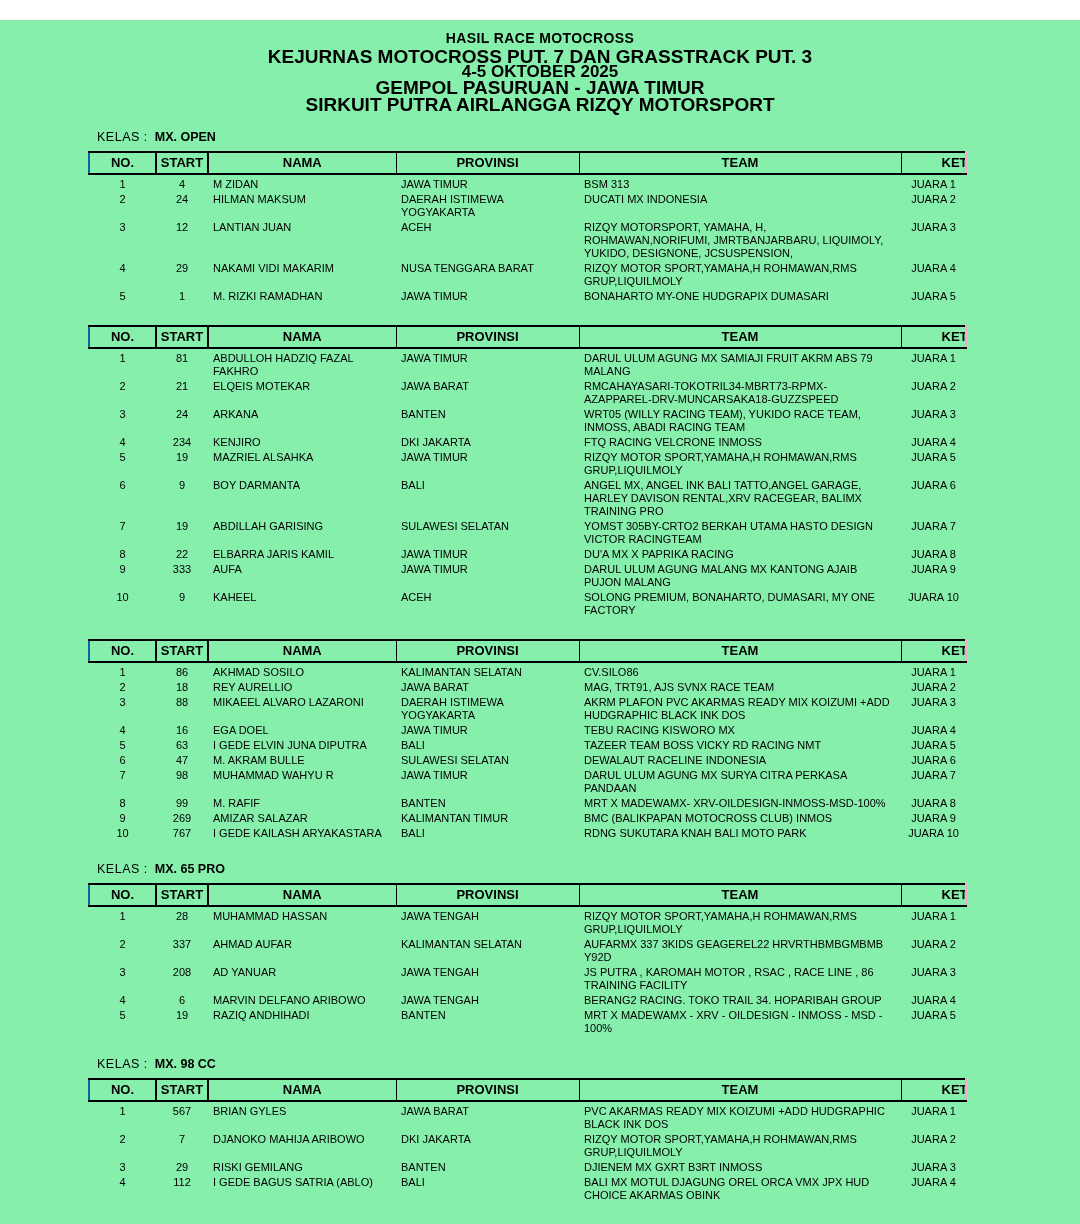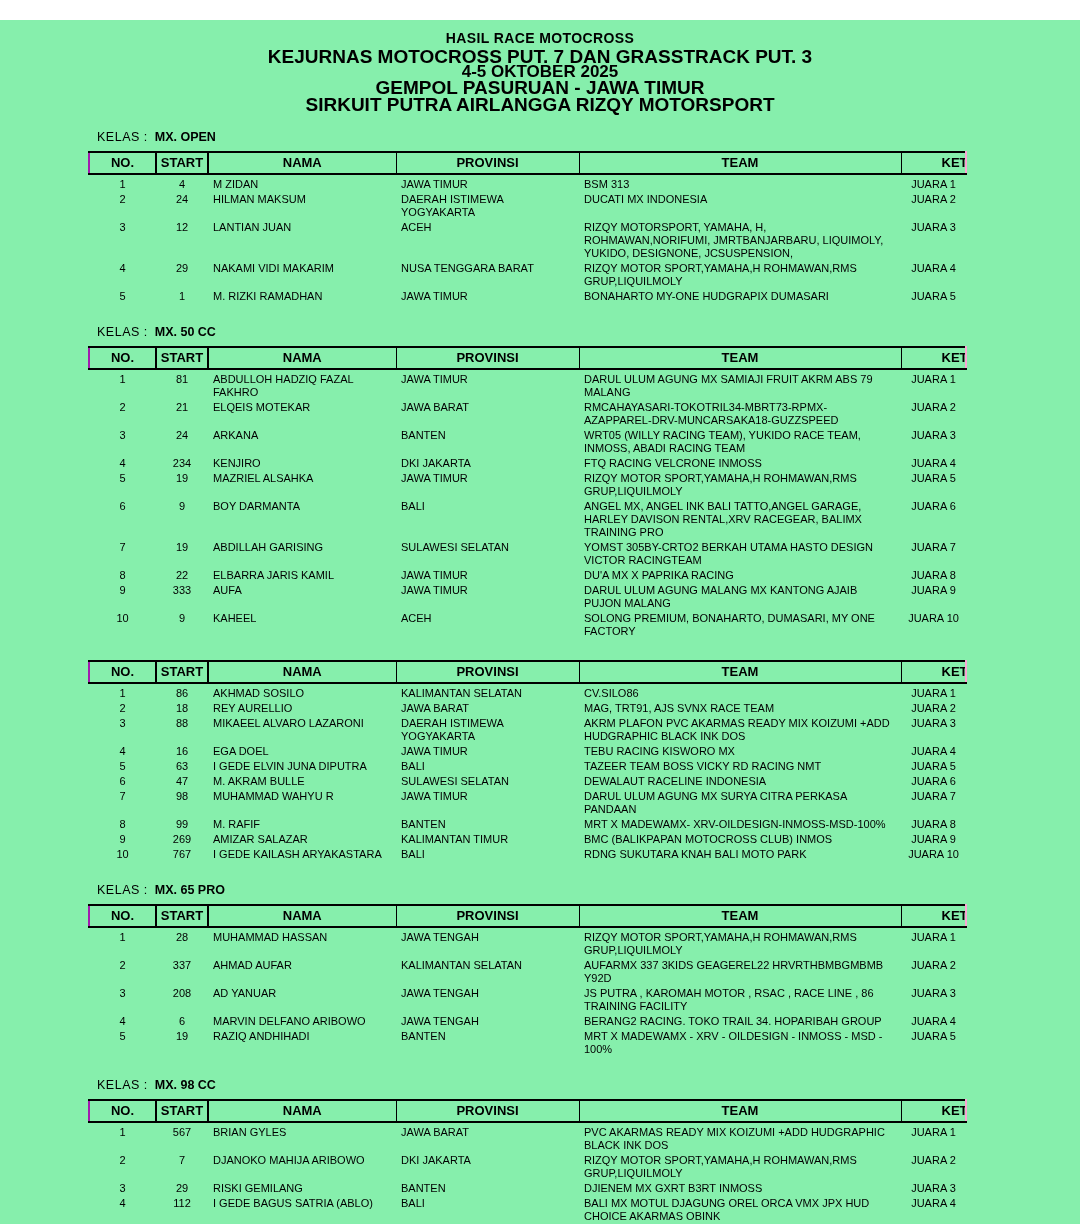--- a/index.html
+++ b/index.html
@@ -25,21 +25,21 @@
   .kelas-label { letter-spacing:0.5px; }
   .kelas-name { font-weight:bold; margin-left:7px; }
   table.results { border-collapse:collapse; width:877px; table-layout:fixed; }
   th {
     font-size:13px; font-weight:bold; text-align:center;
     padding:2px 2px; line-height:16px;
     border-top:2px solid #000; border-bottom:2px solid #000;
     border-left:1px solid #000; border-right:1px solid #000;
     overflow:hidden;
   }
-  th:first-child { border-left:2px solid #a21caf; }
+  th:first-child { border-left:2px solid #0369a1; }
   th:last-child { border-right:2px solid #f9a8d4;padding-left:40px; }
   th.start-col { border:2px solid #000; }
   tbody tr:first-child td { padding-top:3px; }
   td {
     font-size:11px; line-height:13px;
     padding:1px 5px; vertical-align:top;
     overflow:hidden;
   }
   .c-no, .c-start { text-align:center; padding-left:2px; padding-right:2px; }
   .c-ket { text-align:center; padding-left:1px; padding-right:1px; }
@@ -128,23 +128,20 @@
     <td class="c-nama">M. RIZKI RAMADHAN</td>
     <td class="c-provinsi">JAWA TIMUR</td>
     <td class="c-team">BONAHARTO MY-ONE HUDGRAPIX DUMASARI</td>
     <td class="c-ket">JUARA 5</td>
   </tr>
 </tbody>
     </table>
   </div>
 
   <div class="section">
-    <div class="kelas-line">
-      <span class="kelas-label">KELAS :</span><span class="kelas-name">MX. 50 CC</span>
-    </div>
     <table class="results">
       <colgroup>
         <col style="width:67px">
             <col style="width:52px">
             <col style="width:188px">
         <col style="width:183px">
             <col style="width:322px">
             <col style="width:65px">
       </colgroup>
       <thead>

